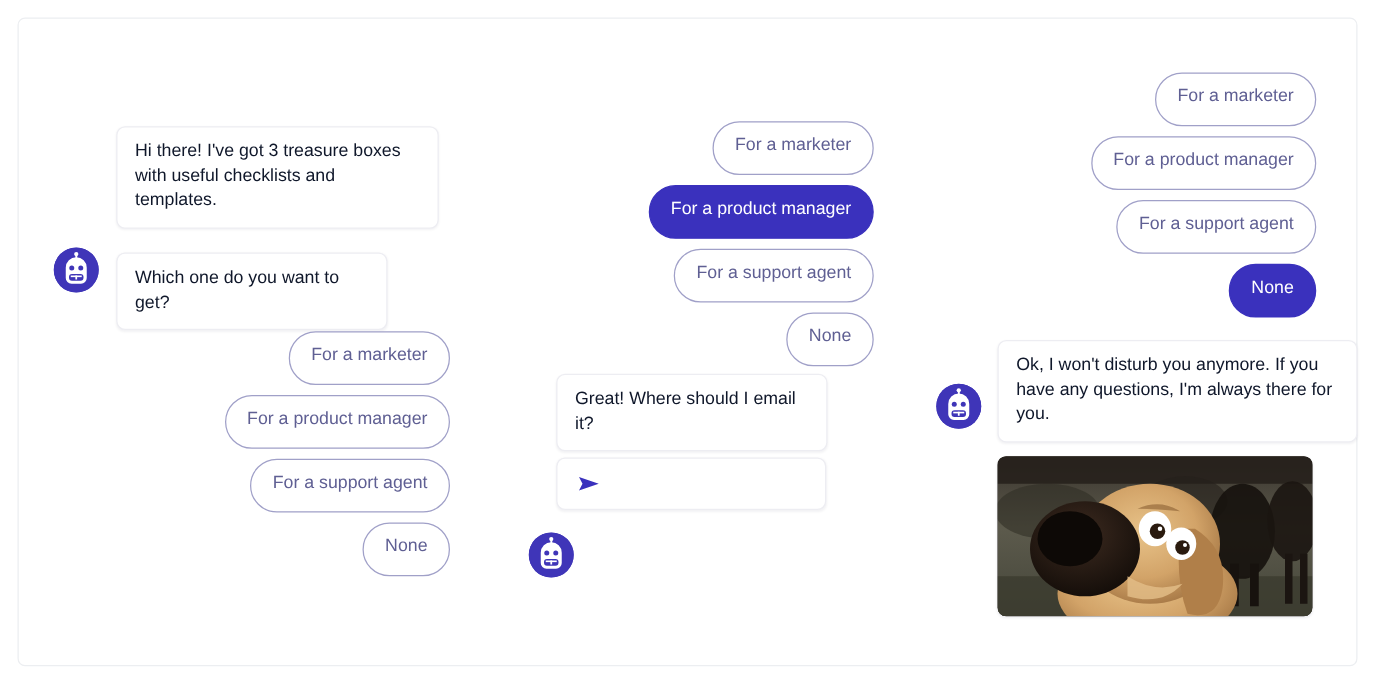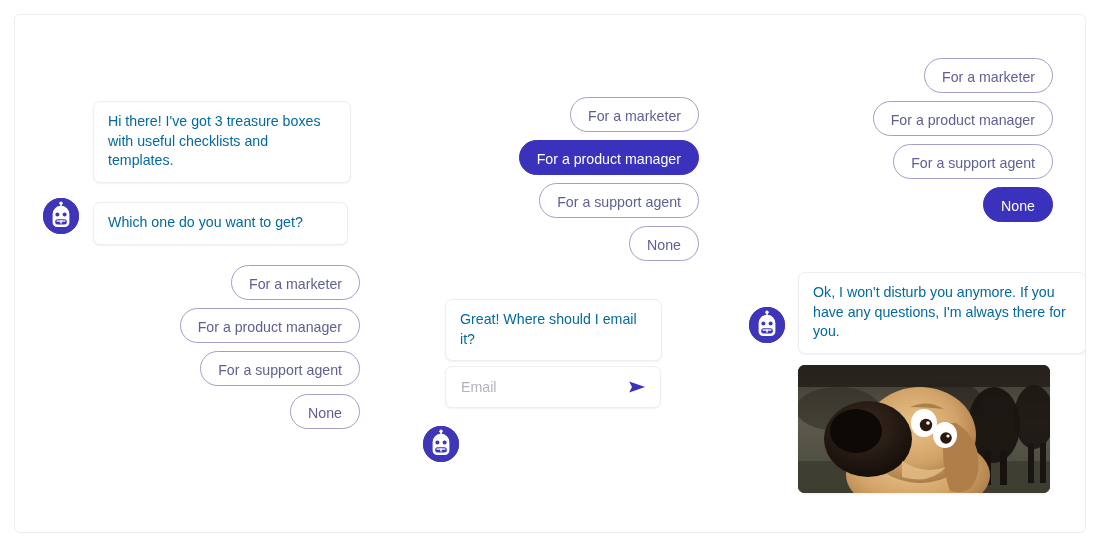--- a/index.html
+++ b/index.html
@@ -27,36 +27,36 @@
 
   
   .node { position: absolute; }
 
   
   .bubble {
     background: #ffffff;
     border: 1px solid #ededf2;
     border-radius: 7px;
     box-shadow: 0 1px 2px rgba(20,20,60,.055);
-    color: #0369a1;
+    color: #0f172a;
     font-size: 14.2px;
     line-height: 19.5px;
     padding: 10px 14px 11px 14px;
   }
 
   
   .pill {
     display: inline-block;
     border: 1.3px solid #a0a0c8;
     background: #ffffff;
     border-radius: 22px;
     color: #5f5f93;
     font-size: 14.2px;
     line-height: 18px;
-    padding: 9px 17px 6px 17px;
+    padding: 9px 17px 14px 17px;
     white-space: nowrap;
     cursor: pointer;
   }
 
   
   .pill.selected {
     background: #3a31bd;
     border-color: #3a31bd;
     color: #ffffff;
   }
@@ -120,21 +120,21 @@
         <circle cx="18" cy="5.2" r="1.7" fill="#ffffff"></circle>
         <path d="M9.6 16.2a8.4 8.4 0 0 1 16.8 0v8.2a4.6 4.6 0 0 1-4.6 4.6h-7.6a4.6 4.6 0 0 1-4.6-4.6z" fill="#ffffff"></path>
         <circle cx="14.4" cy="16.4" r="2.0" fill="#3f35b8"></circle>
         <circle cx="21.6" cy="16.4" r="2.0" fill="#3f35b8"></circle>
         <rect x="12.2" y="21.2" width="11.6" height="5.4" rx="2.4" fill="#3f35b8"></rect>
         <rect x="13.6" y="22.4" width="8.8" height="1.3" fill="#ffffff"></rect>
         <rect x="17.3" y="22.4" width="1.4" height="3.2" fill="#ffffff"></rect>
       </svg>
     </div>
 
-    <div class="node" style="left:78px; top:187px; width:255px;">
+    <div class="node" style="left:78px; top:187px; width:217px;">
       <div class="bubble">Which one do you want to get?</div>
     </div>
 
     <div class="node" style="left:0px; top:250px; width:345px; text-align:right;">
       <div style="margin-bottom:8px;">
         <span class="pill">For a marketer</span>
       </div>
       <div style="margin-bottom:8px;">
         <span class="pill">For a product manager</span>
       </div>
@@ -160,21 +160,20 @@
         <span class="pill">None</span>
       </div>
     </div>
 
     <div class="node" style="left:430px; top:284px; width:217px;">
       <div class="bubble">Great! Where should I email it?</div>
     </div>
 
     <div class="node" style="left:430px; top:351px;">
       <div class="email-row">
-        <span class="email-placeholder" style="color: rgb(179, 179, 190);">Email</span>
         <span class="send-icon">
           <svg viewBox="0 0 20 20" width="20" height="20" aria-hidden="true">
             <path d="M2.2 4.6 L18 10 L2.2 15.4 L5.0 10 Z" fill="#3a31bd"></path>
             <path d="M5.0 10 L11.6 10 L5.0 10 Z" fill="#ffffff"></path>
           </svg>
         </span>
       </div>
     </div>
 
     <div class="node avatar" style="left:408px; top:411px;">

